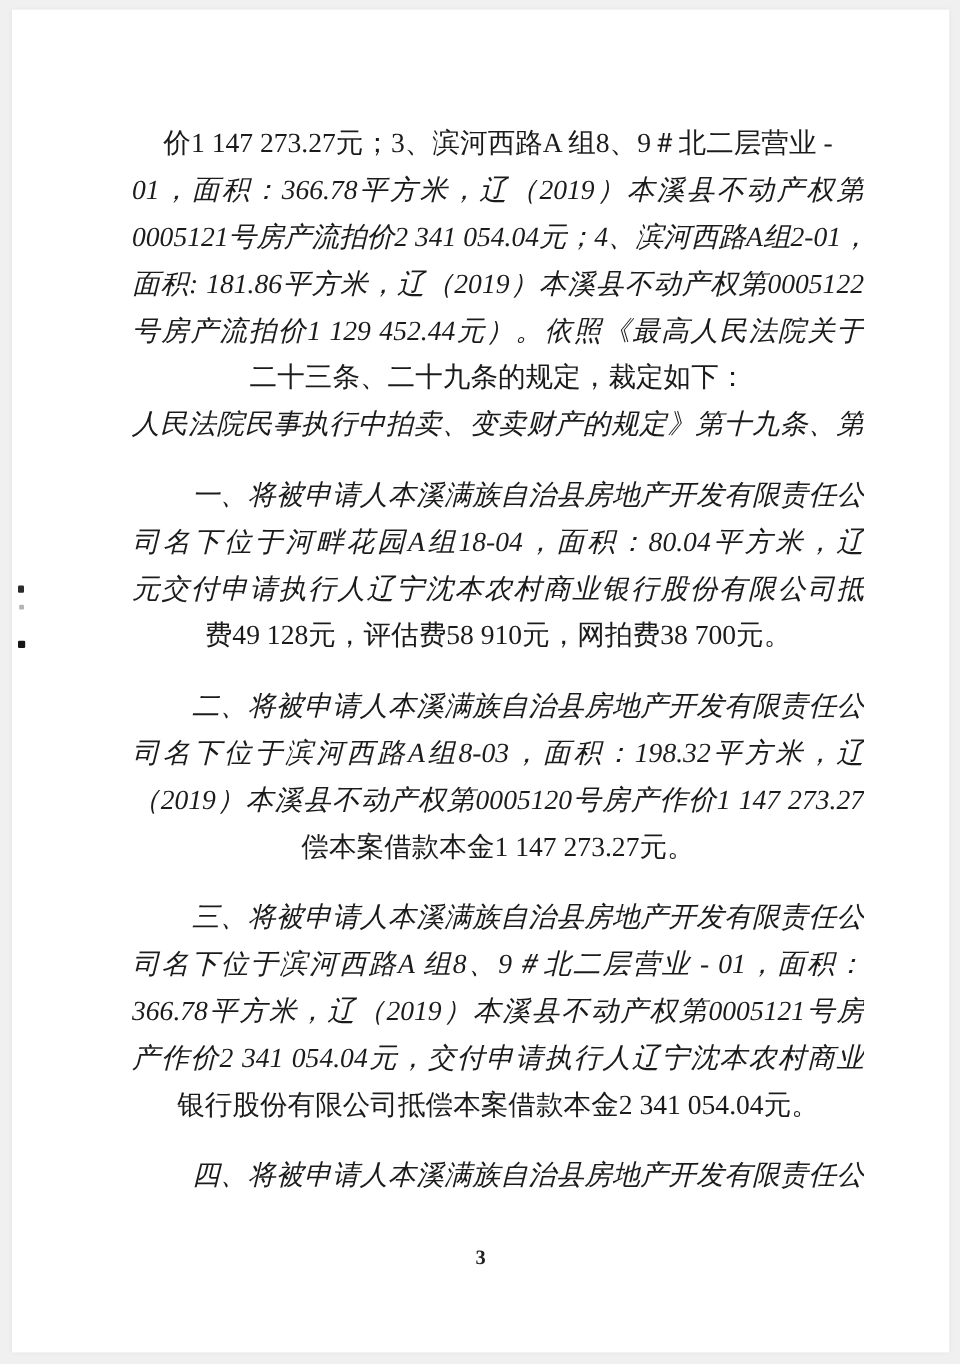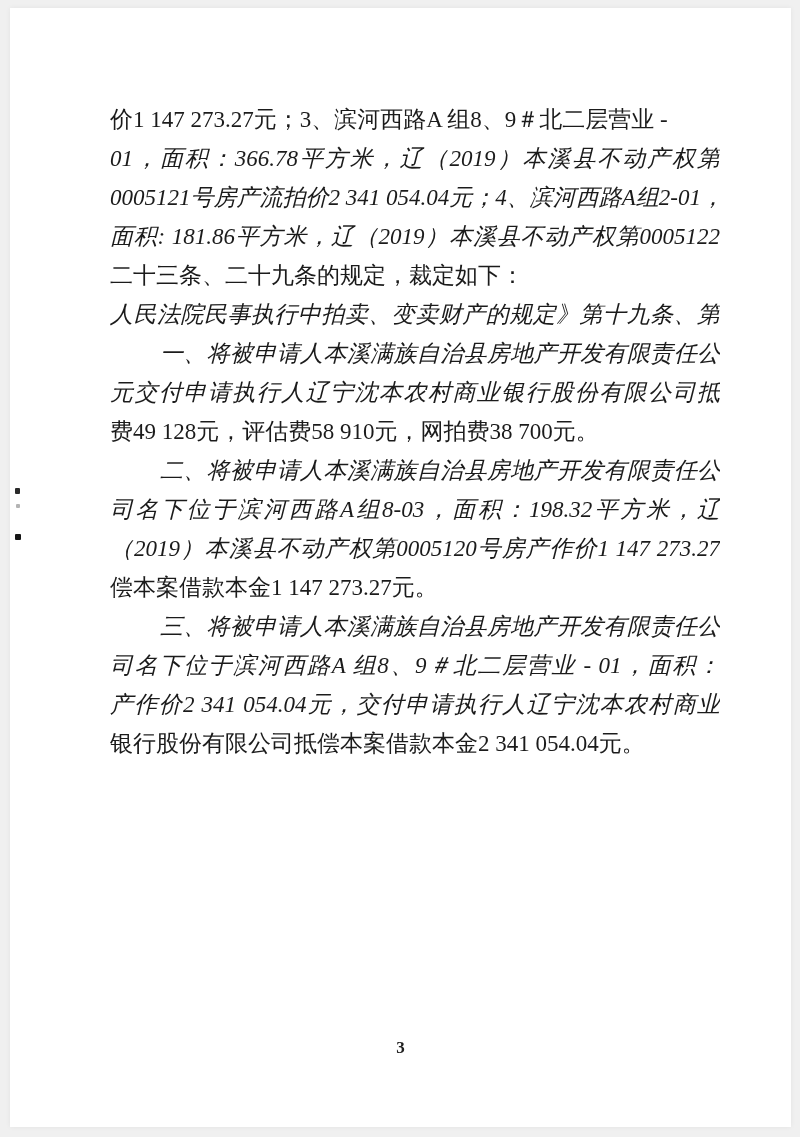--- a/index.html
+++ b/index.html
@@ -22,23 +22,23 @@
     left: 100px; top: 92px;
     width: 610px;
     color: #1b1b1b;
   }
   .line {
     height: 39px;
     line-height: 39px;
     font-size: 23px;
     white-space: nowrap;
     overflow: hidden;
-    text-align: left;
+    text-align: center;
   }
-  .line.indent { padding-left: 50px; }
+  .line.indent { padding-left: 50px; margin-top: 20px; }
   .line.justify {
     text-align: justify;
     text-align-last: justify;
     text-justify: inter-character;
     font-style: italic;
   }
   .page-number {
     position: absolute;
     left: 0; top: 1030px;
     width: 100%;
@@ -57,31 +57,35 @@
 </style>
 </head>
 <body>
 
 <div class="paper">
   <div class="text-block">
       <div class="line">价1 147 273.27元；3、滨河西路A 组8、9＃北二层营业 -</div>
       <div class="line justify">01，面积：366.78平方米，辽（2019）本溪县不动产权第</div>
       <div class="line justify">0005121号房产流拍价2 341 054.04元；4、滨河西路A组2-01，</div>
       <div class="line justify">面积: 181.86平方米，辽（2019）本溪县不动产权第0005122</div>
+      <div class="line justify">号房产流拍价1 129 452.44元）。依照《最高人民法院关于</div>
       <div class="line">二十三条、二十九条的规定，裁定如下：</div>
       <div class="line justify">人民法院民事执行中拍卖、变卖财产的规定》第十九条、第</div>
       <div class="line indent justify">一、将被申请人本溪满族自治县房地产开发有限责任公</div>
+      <div class="line justify">司名下位于河畔花园A组18-04，面积：80.04平方米，辽</div>
       <div class="line justify">元交付申请执行人辽宁沈本农村商业银行股份有限公司抵</div>
       <div class="line">费49 128元，评估费58 910元，网拍费38 700元。</div>
       <div class="line indent justify">二、将被申请人本溪满族自治县房地产开发有限责任公</div>
       <div class="line justify">司名下位于滨河西路A组8-03，面积：198.32平方米，辽</div>
       <div class="line justify">（2019）本溪县不动产权第0005120号房产作价1 147 273.27</div>
       <div class="line">偿本案借款本金1 147 273.27元。</div>
       <div class="line indent justify">三、将被申请人本溪满族自治县房地产开发有限责任公</div>
       <div class="line justify">司名下位于滨河西路A 组8、9＃北二层营业 - 01，面积：</div>
+      <div class="line justify">366.78平方米，辽（2019）本溪县不动产权第0005121号房</div>
       <div class="line justify">产作价2 341 054.04元，交付申请执行人辽宁沈本农村商业</div>
       <div class="line">银行股份有限公司抵偿本案借款本金2 341 054.04元。</div>
+      <div class="line indent justify">四、将被申请人本溪满族自治县房地产开发有限责任公</div>
     </div>
   <div class="page-number">3</div>
   <div class="margin-mark m1"></div>
   <div class="margin-mark m2"></div>
   <div class="margin-mark m3"></div>
 </div>
 
 </body></html>

